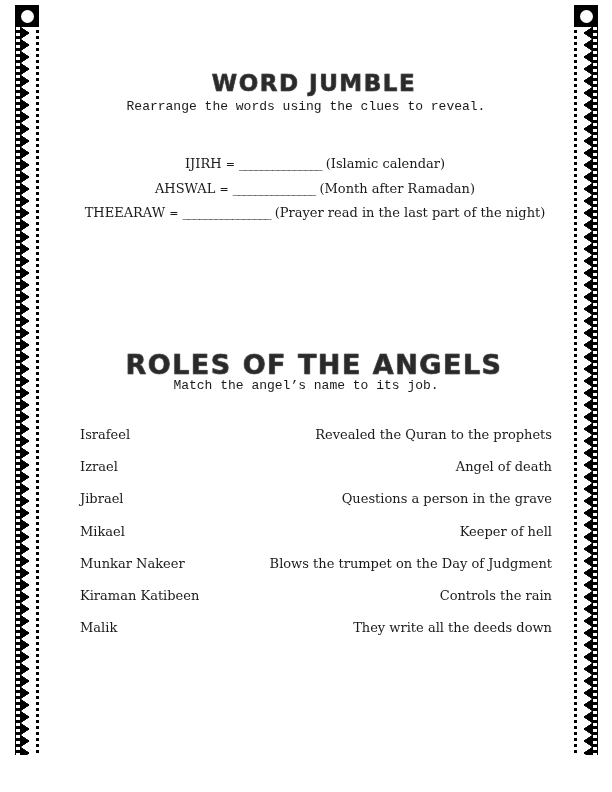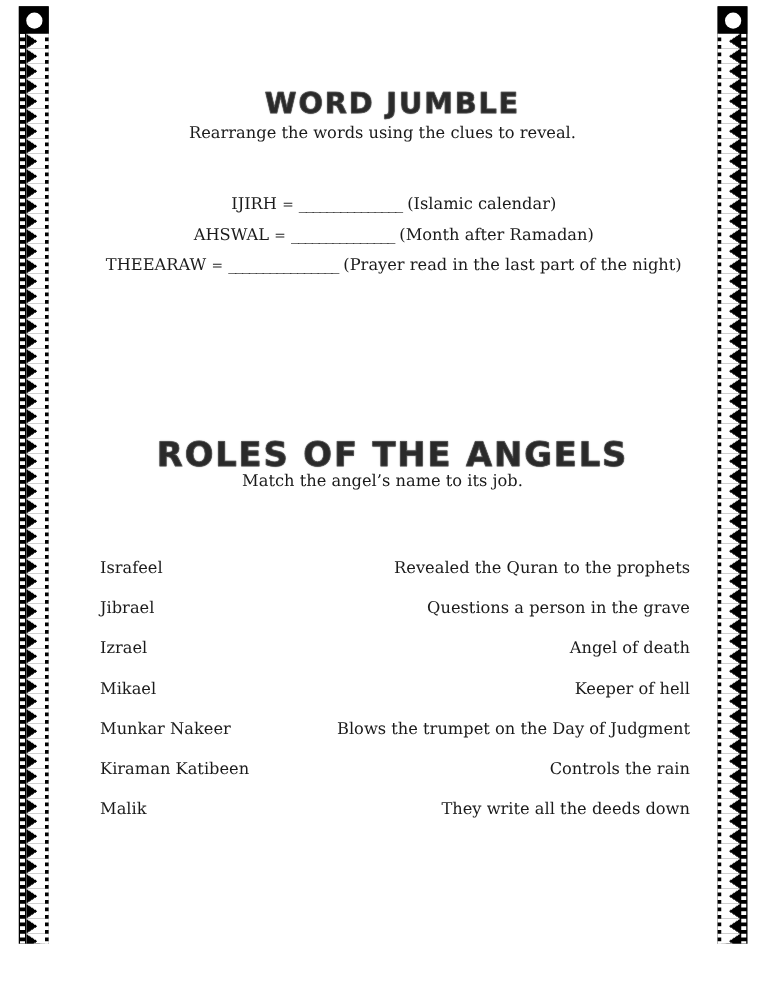--- a/index.html
+++ b/index.html
@@ -92,20 +92,21 @@
       text-shadow: 0 0 1px #000;
       -webkit-text-stroke: 0.6px #555;
     }
     .title-word { top: 70px; font-size: 23px; }
     .title-roles { top: 349px; font-size: 27px; }
     .subtitle {
       position: absolute;
       left: 0; right: 0;
       text-align: center;
       font-size: 13px;
+      font-family: Liberation Mono, monospace;
     }
     .sub-word { top: 99px; }
     .sub-roles { top: 378px; }
 
     .jumble {
       position: absolute;
       left: 60px;
       width: 510px;
       text-align: center;
       font-size: 13px;
@@ -117,21 +118,20 @@
     }
     .jumble .eq { font-size: 11px; }
     .jumble .blank { letter-spacing: -1px; }
 
     .match {
       position: absolute;
       left: 80px;
       top: 424px;
       width: 472px;
       font-size: 13px;
-      margin-top: 20px;
     }
     .match .row {
       display: flex;
       justify-content: space-between;
       height: 32.2px;
       line-height: 22px;
       white-space: nowrap;
     }
   </style>
 </head>
@@ -180,28 +180,28 @@
 
 <div class="section-title title-roles">ROLES OF THE ANGELS</div>
 <div class="subtitle sub-roles">Match the angel’s name to its job.</div>
 
 <div class="match">
   <div class="row">
     <span>Israfeel</span>
     <span>Revealed the Quran to the prophets</span>
   </div>
   <div class="row">
+    <span>Izrael</span>
+    <span>Angel of death</span>
+  </div>
+  <div class="row">
     <span>Jibrael</span>
     <span>Questions a person in the grave</span>
   </div>
   <div class="row">
-    <span>Izrael</span>
-    <span>Angel of death</span>
-  </div>
-  <div class="row">
     <span>Mikael</span>
     <span>Keeper of hell</span>
   </div>
   <div class="row">
     <span>Munkar Nakeer</span>
     <span>Blows the trumpet on the Day of Judgment</span>
   </div>
   <div class="row">
     <span>Kiraman Katibeen</span>
     <span>Controls the rain</span>

